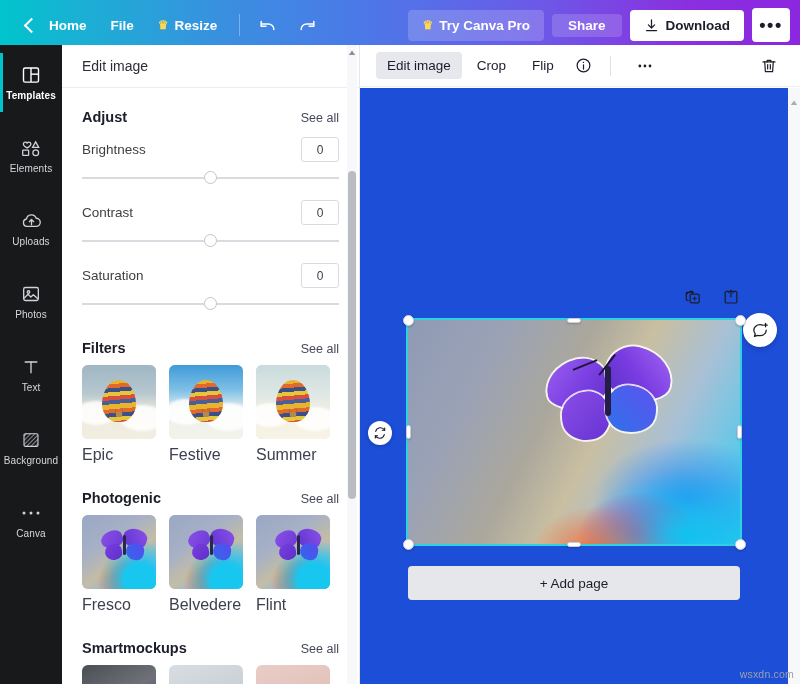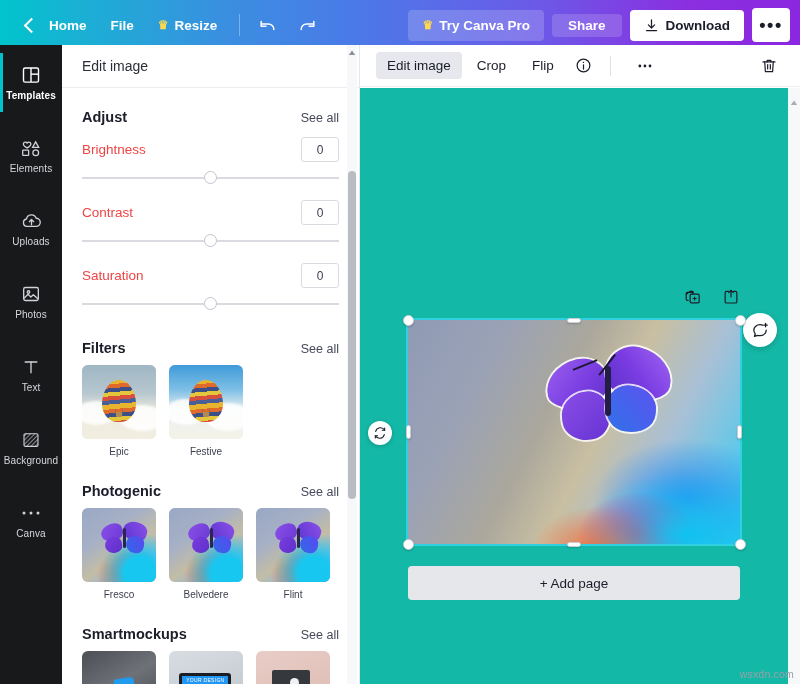--- a/index.html
+++ b/index.html
@@ -79,21 +79,21 @@
     overflow: hidden; padding: 4px 20px;
   }
   .sec-head {
     display: flex; align-items: baseline; justify-content: space-between;
     margin-top: 16px; margin-bottom: 9px;
   }
   .sec-title { font-size: 14.5px; font-weight: bold; color: #1b1d29; }
   .see-all { font-size: 12.5px; color: #45485a; cursor: pointer; }
 
   .adj-row { display:flex; align-items:center; justify-content:space-between; margin-top: 12px; }
-  .adj-label { font-size: 13.5px; color: #ef4444; }
+  .adj-label { font-size: 13.5px; color: #404040; }
   .adj-val {
     width: 38px; height: 25px; border: 1px solid #d9dbe0; border-radius: 3px;
     display:flex; align-items:center; justify-content:center;
     font-size: 12px; color: #3d4050; background:#fff; cursor: text;
   }
   .slider { position: relative; height: 20px; margin-top: 6px; }
   .slider-track {
     position: absolute; top: 9px; left: 0; right: 0; height: 1.5px; background: #d9dbe0;
   }
   .slider-knob {
@@ -101,21 +101,21 @@
     width: 13px; height: 13px; border-radius: 50%;
     background: #fff; border: 1.5px solid #c2c5cc; cursor: grab;
   }
 
   .thumb-grid { display: flex; gap: 13px; }
   .thumb-cell { width: 74px; cursor: pointer; }
   .thumb-img {
     width: 74px; height: 74px; border-radius: 6px; overflow: hidden; position: relative;
     background:#cfd8e3;
   }
-  .thumb-cap { font-size: 10px; color: #3d4050; text-align: center; margin-top: 7px; }
+  .thumb-cap { font-size: 16px; color: #3d4050; margin-top: 7px; }
 
   
   .balloon-sky { position:absolute; inset:0; }
   .bs-epic   { background: linear-gradient(180deg,#9fb7c4 0%,#b6c7cf 38%,#eceadd 62%,#f2efe2 100%); }
   .bs-fest   { background: linear-gradient(180deg,#3f9ad8 0%,#7fc0e6 34%,#e9efee 60%,#f4f3e9 100%); }
   .bs-summ   { background: linear-gradient(180deg,#c9dbdd 0%,#dfe8e4 40%,#f3f0e2 65%,#f7f4e6 100%); }
   .cloud { position:absolute; border-radius:50%; background:rgba(255,255,255,.85); filter: blur(1px); }
   .balloon {
     position:absolute; left:50%; top:20%; margin-left:-17px;
     width:34px; height:42px; border-radius:50% 50% 46% 46%/58% 58% 42% 42%;
@@ -184,21 +184,21 @@
     font-size: 13.5px; color: #1b1d29; padding: 6px 11px; border-radius: 4px; cursor: pointer;
   }
   .ct-tab.active { background: #e6e8ed; font-weight: normal; }
   .ct-icon { width: 30px; height: 30px; display:flex; align-items:center; justify-content:center; border-radius:4px; cursor:pointer; }
   .ct-sep { width:1px; height:20px; background:#dcdfe4; margin: 0 7px; }
   .ct-dots { font-size: 17px; letter-spacing: 1.5px; color:#1b1d29; font-weight:bold; line-height:0; }
   .ct-spacer { flex: 1; }
 
   .canvas-wrap {
     position: absolute; top: 43px; left: 0; right: 0; bottom: 0;
-    background: #14b8a6; overflow: hidden;
+    background: #1d4ed8; overflow: hidden;
   }
   .canvas-sb { position:absolute; right:0; top:0; width:12px; height:100%; background:#f7f8f9; }
   .canvas-sb-up { position:absolute; top:4px; left:2px; width:8px; height:9px; cursor:pointer; }
 
   .page-stage { position:absolute; left:0; top:0; right:12px; bottom:0; }
 
   .img-frame {
     position: absolute; left: 48px; top: 232px; width: 332px; height: 224px;
     outline: 2px solid #2fd0e0; background:#9aa8c4; overflow:hidden;
   }
@@ -479,20 +479,31 @@
           <div class="thumb-img">
             <div class="balloon-sky bs-fest"></div>
             <div class="cloud" style="left:-4px;top:34px;width:42px;height:26px"></div>
             <div class="cloud" style="right:-8px;top:38px;width:46px;height:28px"></div>
             <div class="balloon"></div>
             <div class="balloon-line"></div>
             <div class="balloon-basket"></div>
           </div>
           <div class="thumb-cap">Festive</div>
         </div>
+        <div class="thumb-cell">
+          <div class="thumb-img">
+            <div class="balloon-sky bs-summ"></div>
+            <div class="cloud" style="left:-6px;top:38px;width:40px;height:24px"></div>
+            <div class="cloud" style="right:-6px;top:42px;width:42px;height:24px"></div>
+            <div class="balloon"></div>
+            <div class="balloon-line"></div>
+            <div class="balloon-basket"></div>
+          </div>
+          <div class="thumb-cap">Summer</div>
+        </div>
       </div>
 
       <div class="sec-head" style="margin-top:26px">
         <span class="sec-title">Photogenic</span>
         <span class="see-all">See all</span>
       </div>
       <div class="thumb-grid">
         <div class="thumb-cell">
           <div class="thumb-img">
             <div class="bf-bg"></div>

